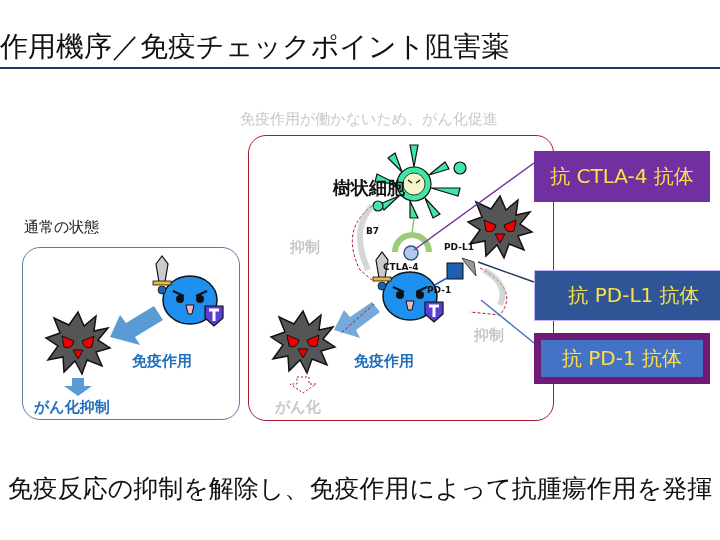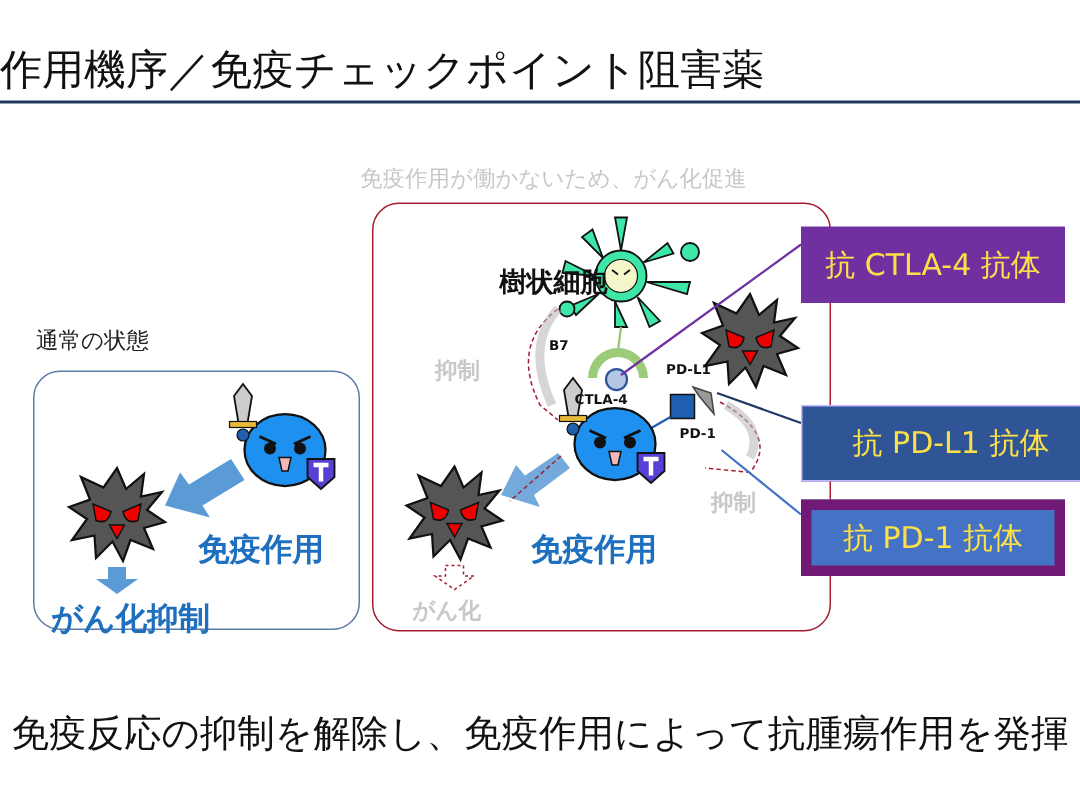--- a/index.html
+++ b/index.html
@@ -5,21 +5,21 @@
   html, body { margin:0; padding:0; }
   body { width:720px; height:540px; background:#ffffff; position:relative; overflow:hidden;
          font-family:"DejaVu Sans", "Liberation Sans", sans-serif; }
   .abs { position:absolute; }
   #title { left:0; width:720px; top:28px; font-size:28px; color:#111; letter-spacing:0px; }
   #title-rule { left:0; top:67px; width:720px; height:2px; background:#1f3a5c; }
   #normal-label { left:24px; top:218px; font-size:15px; color:#222; }
   #normal-box { left:22px; top:247px; width:218px; height:173px; border:1.3px solid #5b7ca6; border-radius:18px; box-sizing:border-box; }
   #blocked-caption { left:240px; top:110px; font-size:15px; color:#c8c8c8; }
   #blocked-box { left:248px; top:135px; width:306px; height:286px; border:1.3px solid #a51c30; border-radius:18px; box-sizing:border-box; }
-  .bluebold { font-weight:bold; color:#1f6fbf; font-size:21px; }
+  .bluebold { font-weight:bold; color:#1f6fbf; font-size:15px; }
   .graybold { font-weight:bold; color:#c8c8c8; font-size:15px; }
   .small { font-size:9px; font-weight:bold; color:#111; }
   .ab { color:#fde047; font-size:20px; display:flex; align-items:center; justify-content:center; box-sizing:border-box;margin-top:14px; }
   #ab-ctla4 { left:534px; top:137px; width:176px; height:51px; background:#7030a0; }
   #ab-pdl1 { left:534px; top:256px; width:200px; height:51px; background:#2f5597; border:1px solid #c4b5fd; }
   #ab-pd1 { left:534px; top:319px; width:176px; height:51px; background:#4472c4; border:7px solid #701a75; }
   #bottom-text { left:0; width:720px; top:472px; text-align:center; font-size:25px; color:#111; }
   svg { position:absolute; left:0; top:0; }
 </style>
 </head>
@@ -114,21 +114,21 @@
   <line x1="534" y1="343" x2="481" y2="300" stroke="#4472c4" stroke-width="1.5"></line>
 </svg>
 
 <div class="abs bluebold" style="left:132px;top:352px;">免疫作用</div>
 <div class="abs bluebold" style="left:34px;top:398px;">がん化抑制</div>
 
 <div class="abs" style="left:333px;top:140px;font-size:18px;font-weight:bold;color:#111;margin-top:36px;">樹状細胞</div>
 <div class="abs small" style="left:366px;top:226px;">B7</div>
 <div class="abs small" style="left:383px;top:262px;">CTLA-4</div>
 <div class="abs small" style="left:444px;top:242px;">PD-L1</div>
-<div class="abs small" style="left:453px;top:285px;">PD-1</div>
+<div class="abs small" style="left:427px;top:285px;">PD-1</div>
 <div class="abs graybold" style="left:290px;top:238px;">抑制</div>
 <div class="abs graybold" style="left:474px;top:326px;">抑制</div>
 <div class="abs bluebold" style="left:354px;top:352px;">免疫作用</div>
 <div class="abs graybold" style="left:275px;top:398px;">がん化</div>
 
 <div id="ab-ctla4" class="abs ab">抗 CTLA-4 抗体</div>
 <div id="ab-pdl1" class="abs ab">抗 PD-L1 抗体</div>
 <div id="ab-pd1" class="abs ab">抗 PD-1 抗体</div>
 
 <div id="bottom-text" class="abs">免疫反応の抑制を解除し、免疫作用によって抗腫瘍作用を発揮</div>

